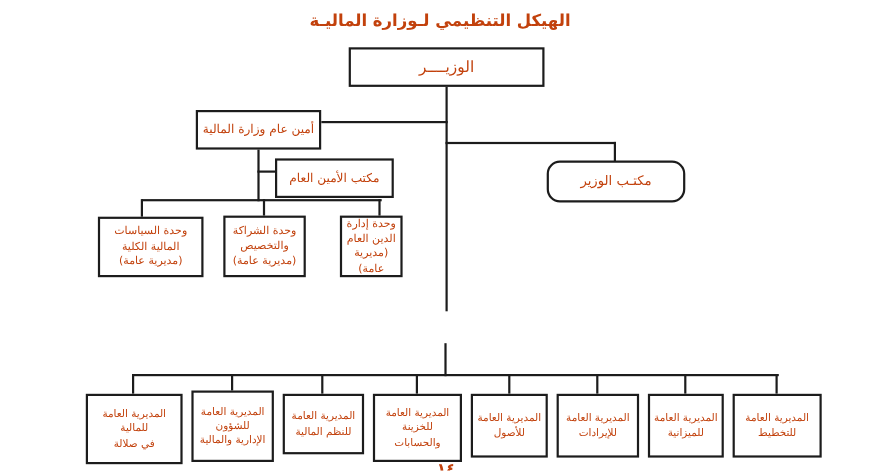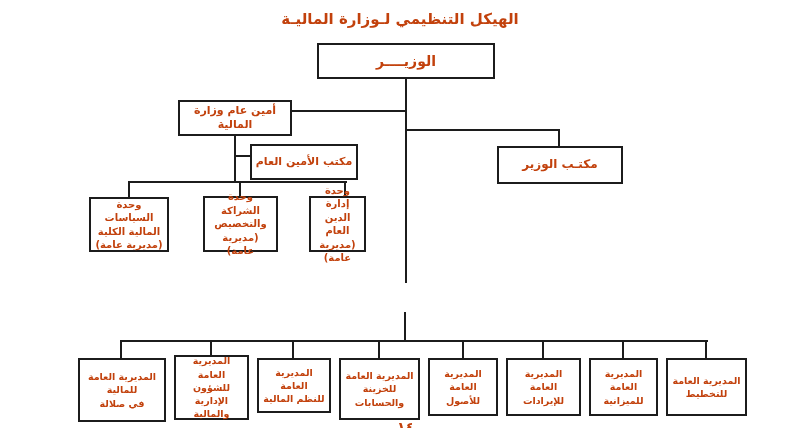--- a/index.html
+++ b/index.html
@@ -7,21 +7,21 @@
     position:relative;width:800px;height:428px;background:#ffffff;
     overflow:hidden;font-family:"DejaVu Sans",sans-serif;color:#c2410c;
   }
   .title{
     position:absolute;top:10px;left:0;right:0;text-align:center;
     font-weight:bold;font-size:15px;direction:rtl;letter-spacing:0;
   }
   .box{
     position:absolute;border:2px solid #1c1c1c;background:#ffffff;
     display:flex;align-items:center;justify-content:center;
-    text-align:center;font-weight:bold;white-space:pre-line;
+    text-align:center;font-weight:normal;white-space:pre-line;
     direction:rtl;line-height:1.3;box-sizing:border-box;padding:16px 2px;
   }
   .line{position:absolute;background:#1c1c1c;}
   .fs14{font-size:14px;}
   .fs12{font-size:12px;}
   .fs11{font-size:11px;}
   .fs10{font-size:10px;line-height:1.35;}
   .fs95{font-size:9.5px;line-height:1.4;}
   .footer-mark{
     position:absolute;left:397px;top:419px;font-weight:bold;font-size:14px;
@@ -57,23 +57,23 @@
     <div class="line" style="left:210px;top:340px;width:2px;height:18px;"></div>
     <div class="line" style="left:120px;top:340px;width:2px;height:18px;"></div>
   </div>
 
   <div class="box fs14" style="left:317px;top:43px;width:178px;height:27px;">الوزيــــر</div>
 
   <div class="box fs11" style="left:178px;top:100px;width:114px;height:28px;">أمين عام وزارة المالية</div>
 
   <div class="box fs11" style="left:250px;top:144px;width:108px;height:24px;">مكتب الأمين العام</div>
 
-  <div class="box fs12" style="left:497px;top:146px;width:126px;height:38px;">مكتـب الوزير</div>
+  <div class="box fs12" style="left:497px;top:146px;width:126px;height:38px;border-radius:12px;">مكتـب الوزير</div>
 
-  <div class="box fs10" style="left:89px;top:197px;width:80px;height:55px;">وحدة السياسات
+  <div class="box fs10" style="left:89px;top:197px;width:96px;height:55px;">وحدة السياسات
 المالية الكلية
 (مديرية عامة)</div>
   <div class="box fs10" style="left:203px;top:196px;width:75px;height:56px;">وحدة الشراكة
 والتخصيص
 (مديرية عامة)</div>
   <div class="box fs10" style="left:309px;top:196px;width:57px;height:56px;">وحدة إدارة
 الدين العام
 (مديرية عامة)</div>
 
 

